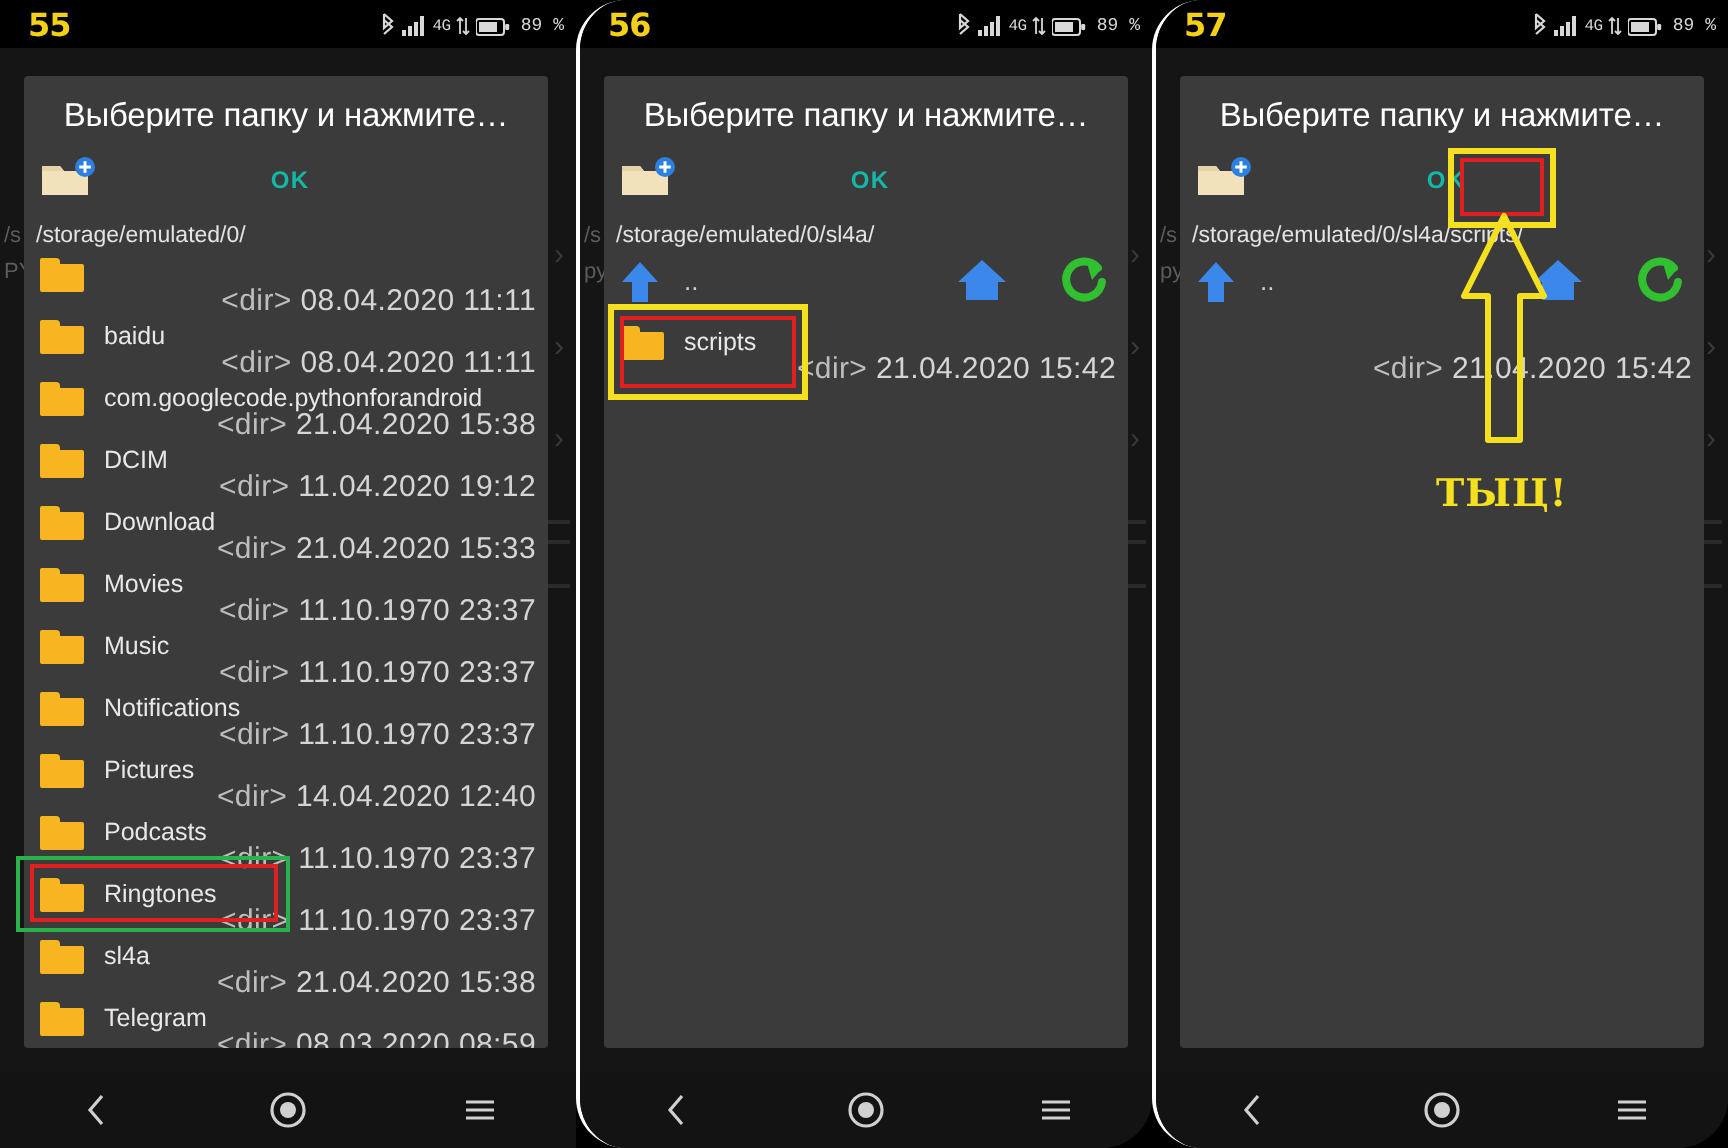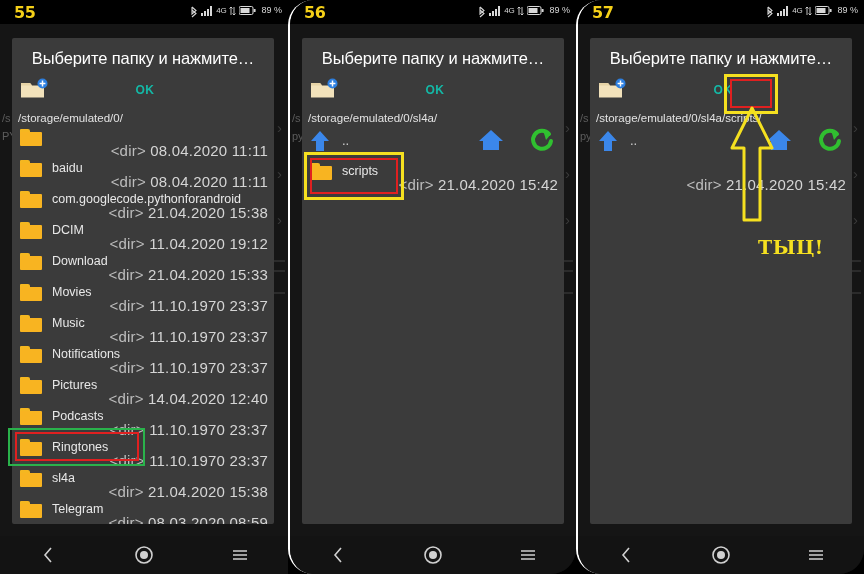--- a/index.html
+++ b/index.html
@@ -35,25 +35,26 @@
   .step-num {
     color: #f5d018;
     font-weight: bold;
     font-size: 16px;
     line-height: 21px;
     letter-spacing: -0.5px;
     font-family: "DejaVu Sans", sans-serif;
   }
   .status-icons {
     margin-left: auto;
-    display: flex; align-items: flex-start; gap: 3px;
+    display: flex; align-items: flex-end; gap: 3px;
     color: #d8d8d8;
     font-size: 9px;
     line-height: 9px;
     white-space: nowrap;
+    font-family: Liberation Mono, monospace;
   }
   .si { display: inline-flex; align-items: center; }
   .si svg { display: block; }
   .net-label { font-size: 8px; letter-spacing: -0.2px; }
   .batt-pct { font-size: 9px; margin-left: 2px; }
 
   
   .bg-layer {
     position: absolute; top: 24px; left: 0;
     width: 100%; height: 512px;
@@ -634,21 +635,21 @@
       </div>
     </div>
 
     <div class="hl hl-yellow" style="left:146px; top:74px; width:54px; height:40px;"></div>
     <div class="hl hl-red" style="left:152px; top:79px; width:42px; height:29px;"></div>
 
     <svg class="arrow-svg" style="left:146px; top:104px;" width="56" height="120" viewBox="0 0 56 120">
       <path d="M28 4 L48 44 H36 V116 H20 V44 H8 Z" fill="none" stroke="#f5e020" stroke-width="3" stroke-linejoin="round"></path>
     </svg>
 
-    <span class="tyc" style="left:140px; top:236px;margin-left:40px;">ТЫЦ!</span>
+    <span class="tyc" style="left:140px; top:236px;">ТЫЦ!</span>
 
     <div class="navbar">
       <span class="navbtn">
         <svg width="14" height="18" viewBox="0 0 14 18">
             <path d="M10 2 L4 9 L10 16" stroke="#d0d0d0" stroke-width="1.6" fill="none"></path>
           </svg>
       </span>
       <span class="navbtn">
         <svg width="20" height="20" viewBox="0 0 20 20">
             <circle cx="10" cy="10" r="8" fill="none" stroke="#d0d0d0" stroke-width="1.6"></circle>

